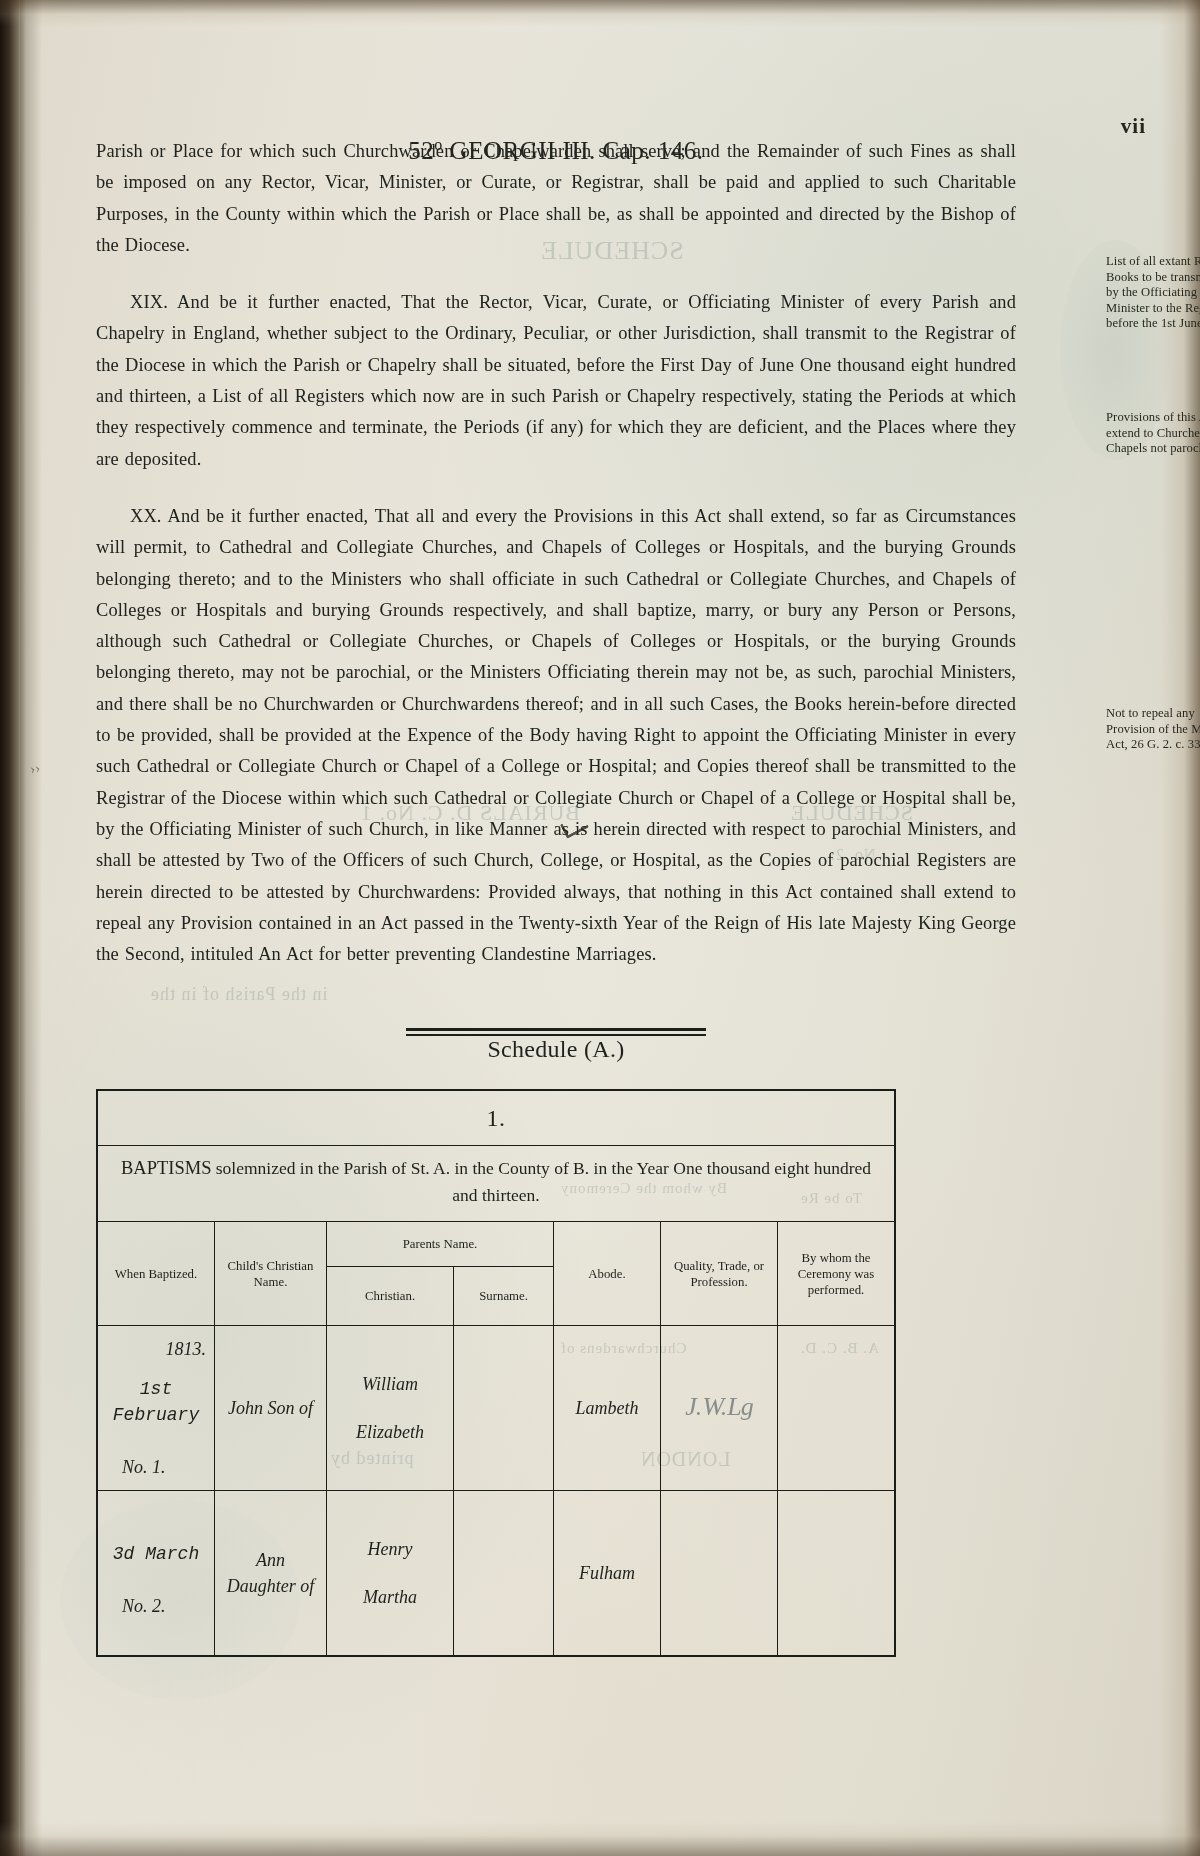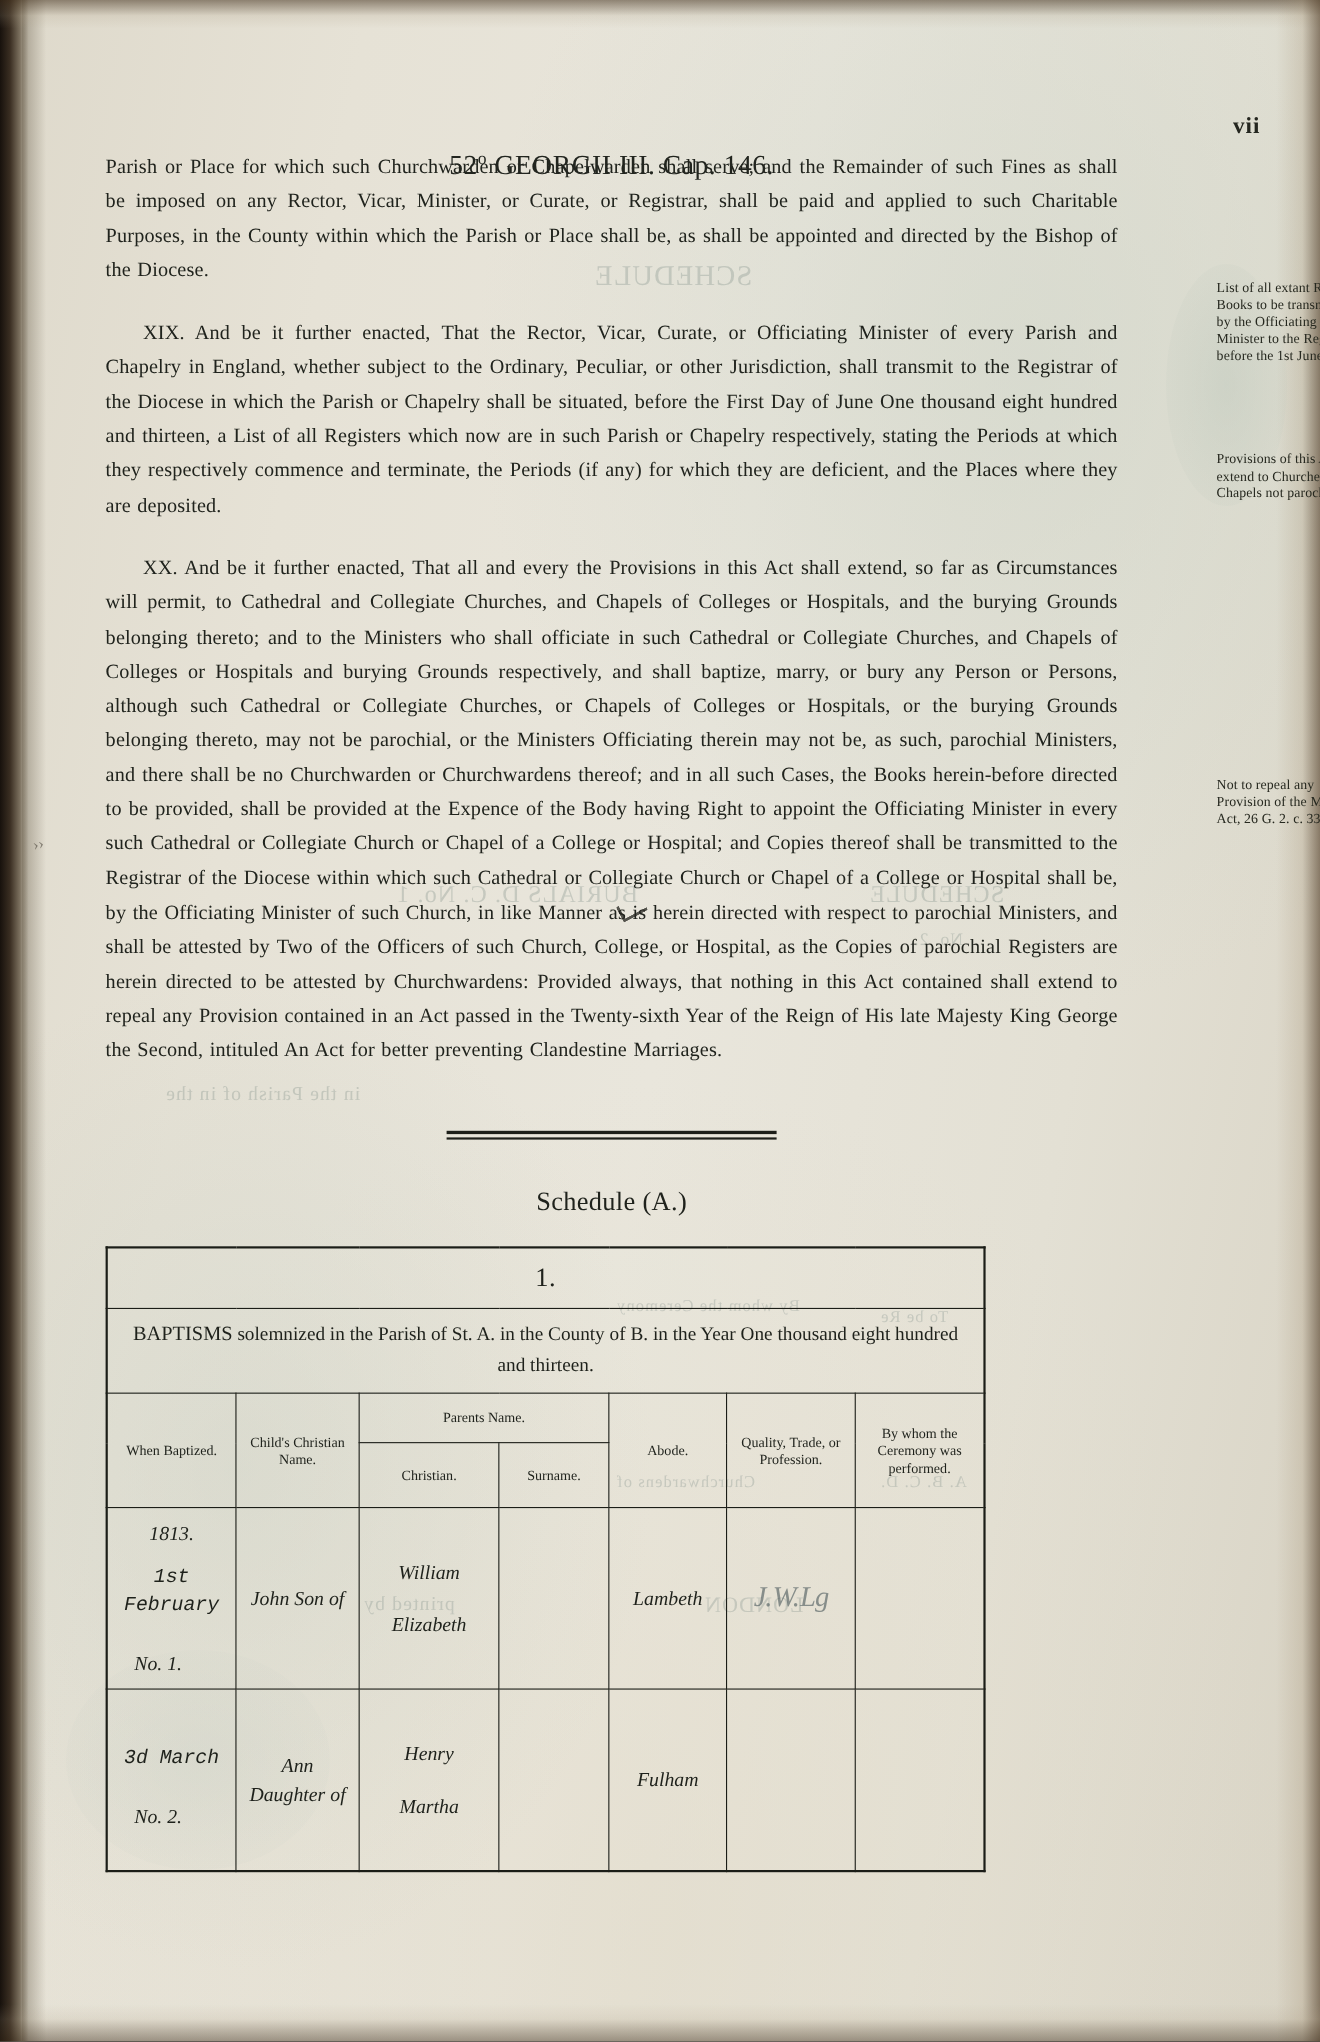--- a/index.html
+++ b/index.html
@@ -85,21 +85,21 @@
     font-family: "Liberation Serif", serif;
     margin-top: 40px;
   }
   #running-head .sup {
     font-size: 16px;
     vertical-align: super;
   }
   #folio {
     position: absolute;
     right: -130px;
-    top: 6px;
+    top: 18px;
     font-size: 21px;
     font-weight: bold;
     color: #24261f;
     letter-spacing: 1px;
   }
 
   .para {
     text-align: justify;
     font-size: 18.4px;
     line-height: 31.3px;
@@ -137,21 +137,20 @@
   #sched-title {
     text-align: center;
     font-size: 25px;
     margin-top: 60px;
     color: #1f221c;
     letter-spacing: 0.3px;
   }
   #sched-sub {
     text-align: center;
     font-size: 24px;
-    margin-top: 44px;
     color: #1f221c;
     letter-spacing: 0.3px;
   }
 
   
   #form {
     margin: 26px 0 0 0;
     border: 2.5px solid #1b1d17;
     border-collapse: collapse;
     width: 800px;
@@ -188,21 +187,21 @@
     font-size: 18px;
     color: #1d2019;
     text-align: center;
     line-height: 26px;
   }
   .entry-date {
     height: 152px;
     padding: 6px 8px;
     position: relative;
   }
-  .entry-date .yr { display:block; margin-top: 0; }
+  .entry-date .yr { display:block; margin-top: 0; text-align: right; }
   .entry-date .dt { display:block; margin-top: 14px; font-family: Liberation Mono, monospace; }
   .entry-date .no { display:block; margin-top: 26px; text-align: left; padding-left: 16px; font-style: italic;}
   .entry-name { padding: 4px 6px; }
   .two-line span { display: block; }
   .two-line .a { margin-bottom: 22px; }
   .signature {
     font-family: "Liberation Serif", serif;
     font-style: italic;
     font-size: 26px;
     color: #3a4a4f;

